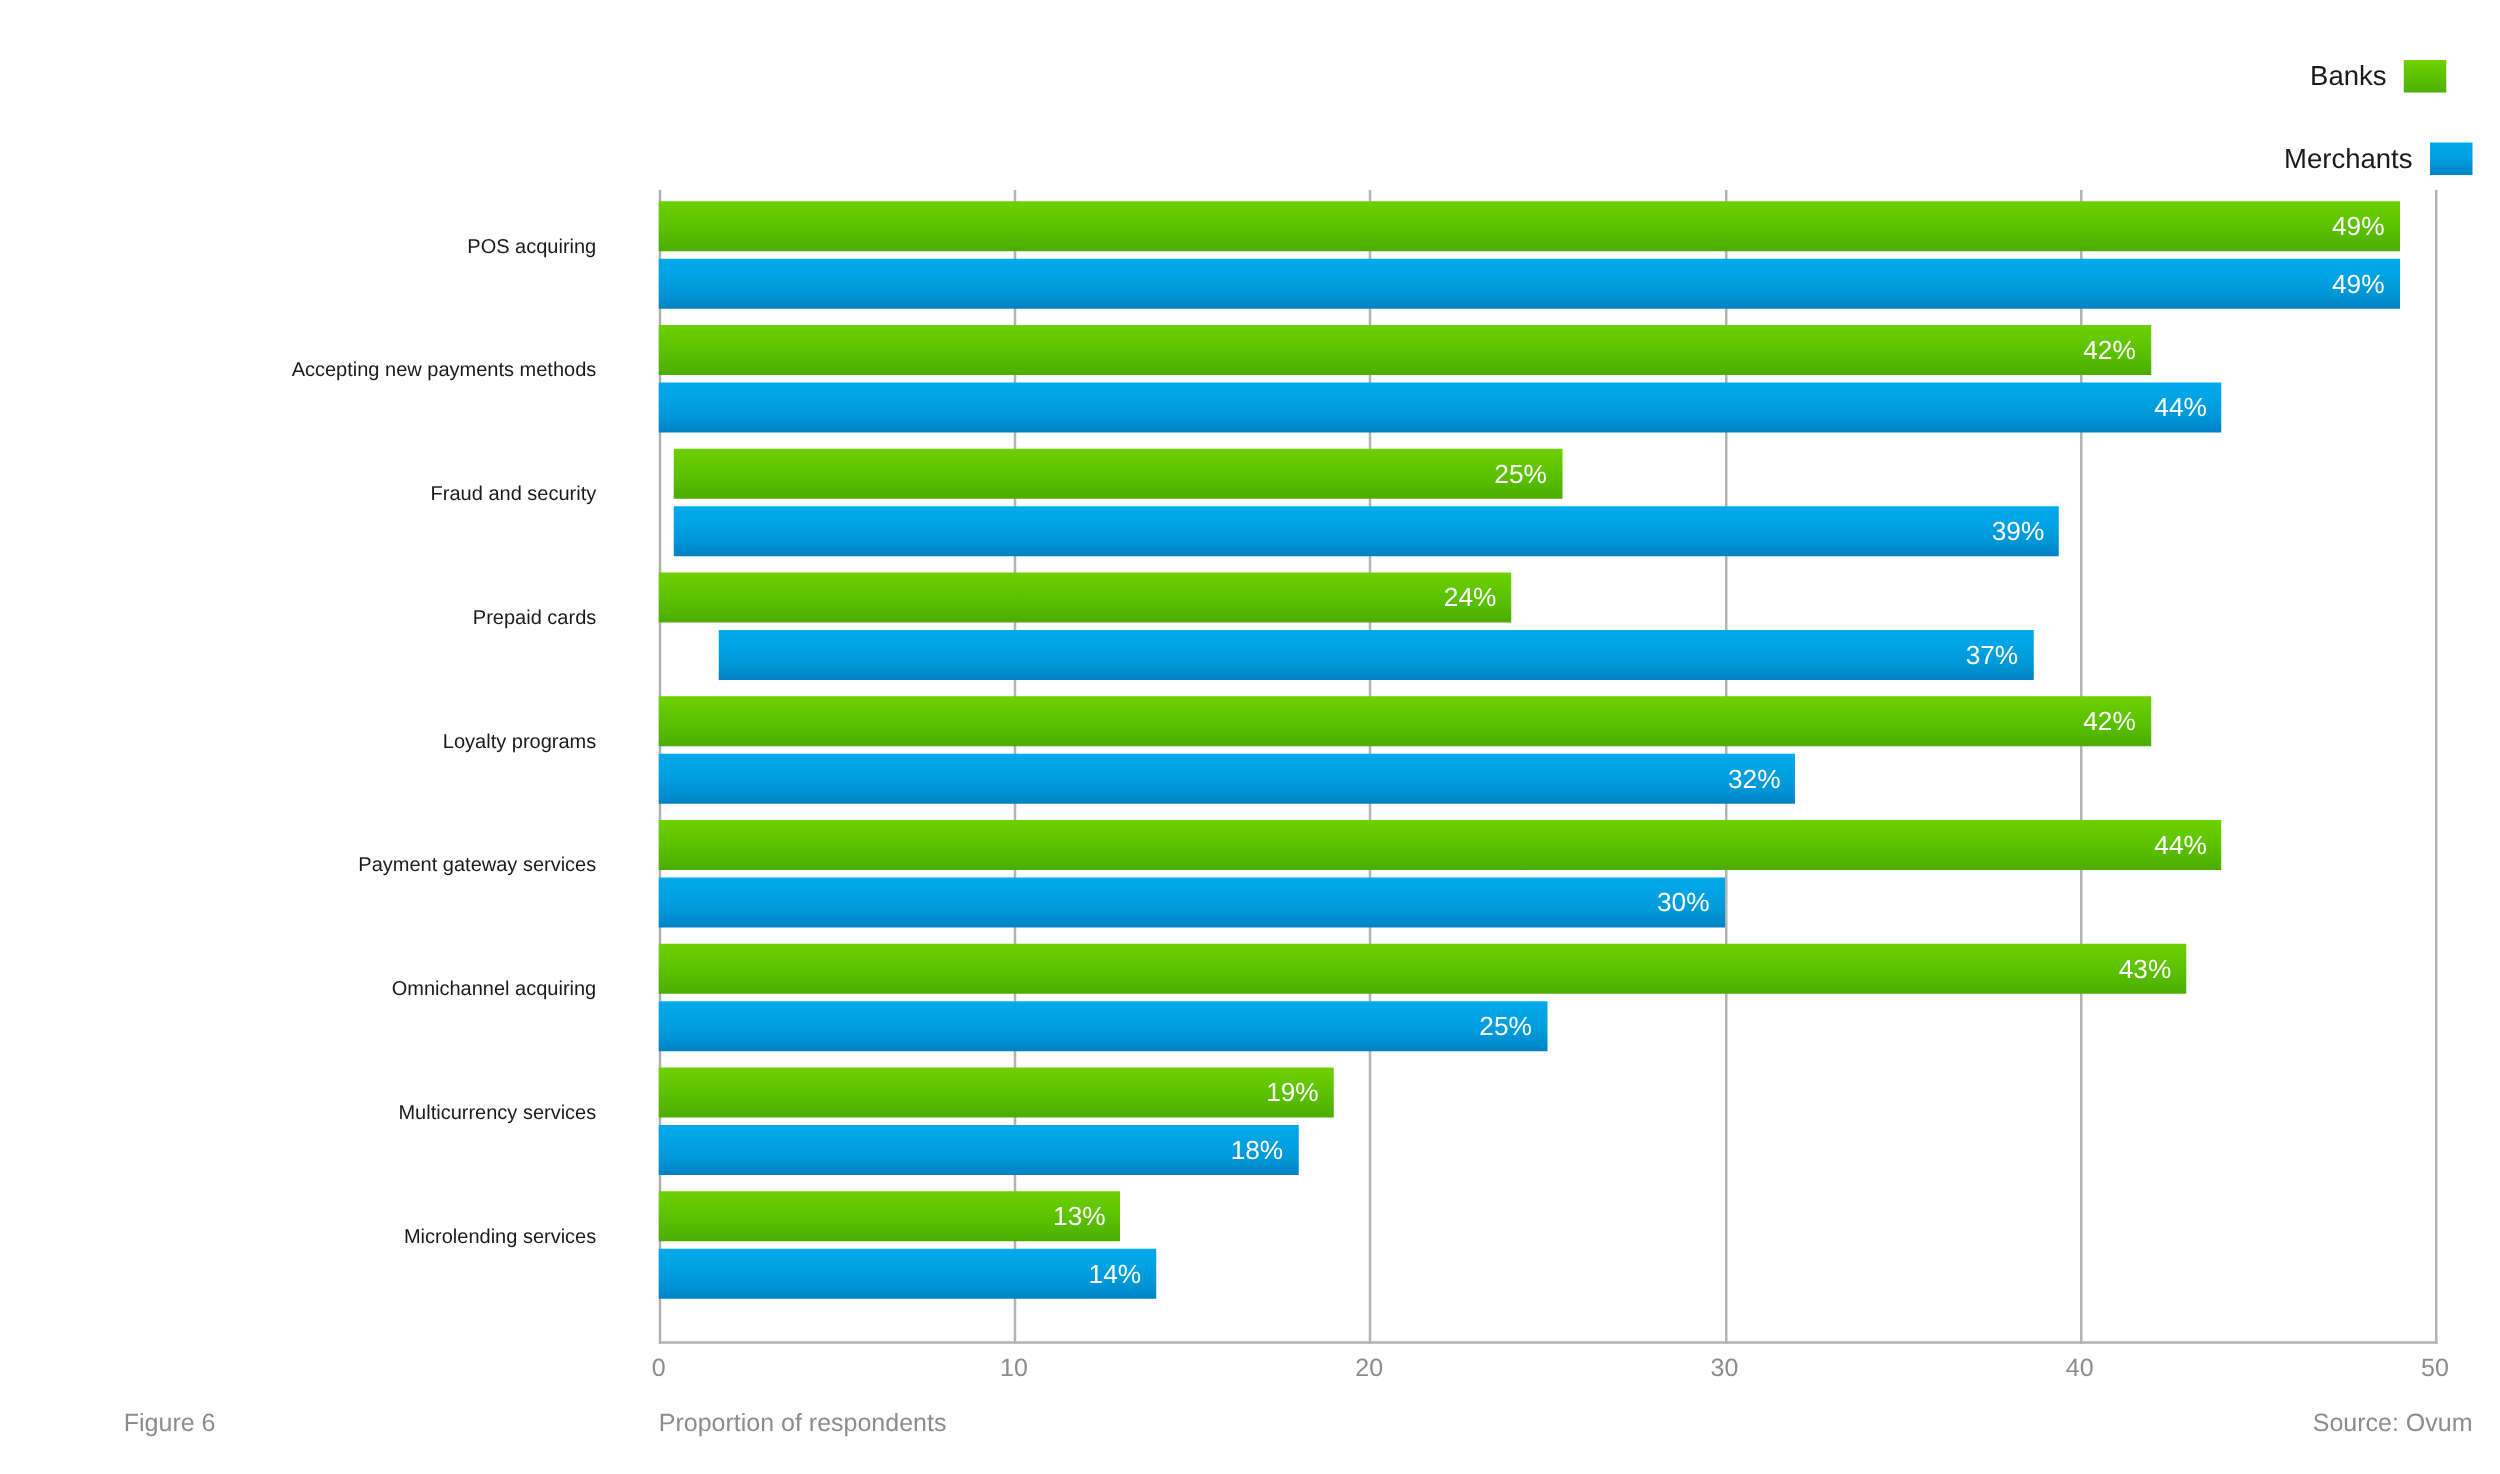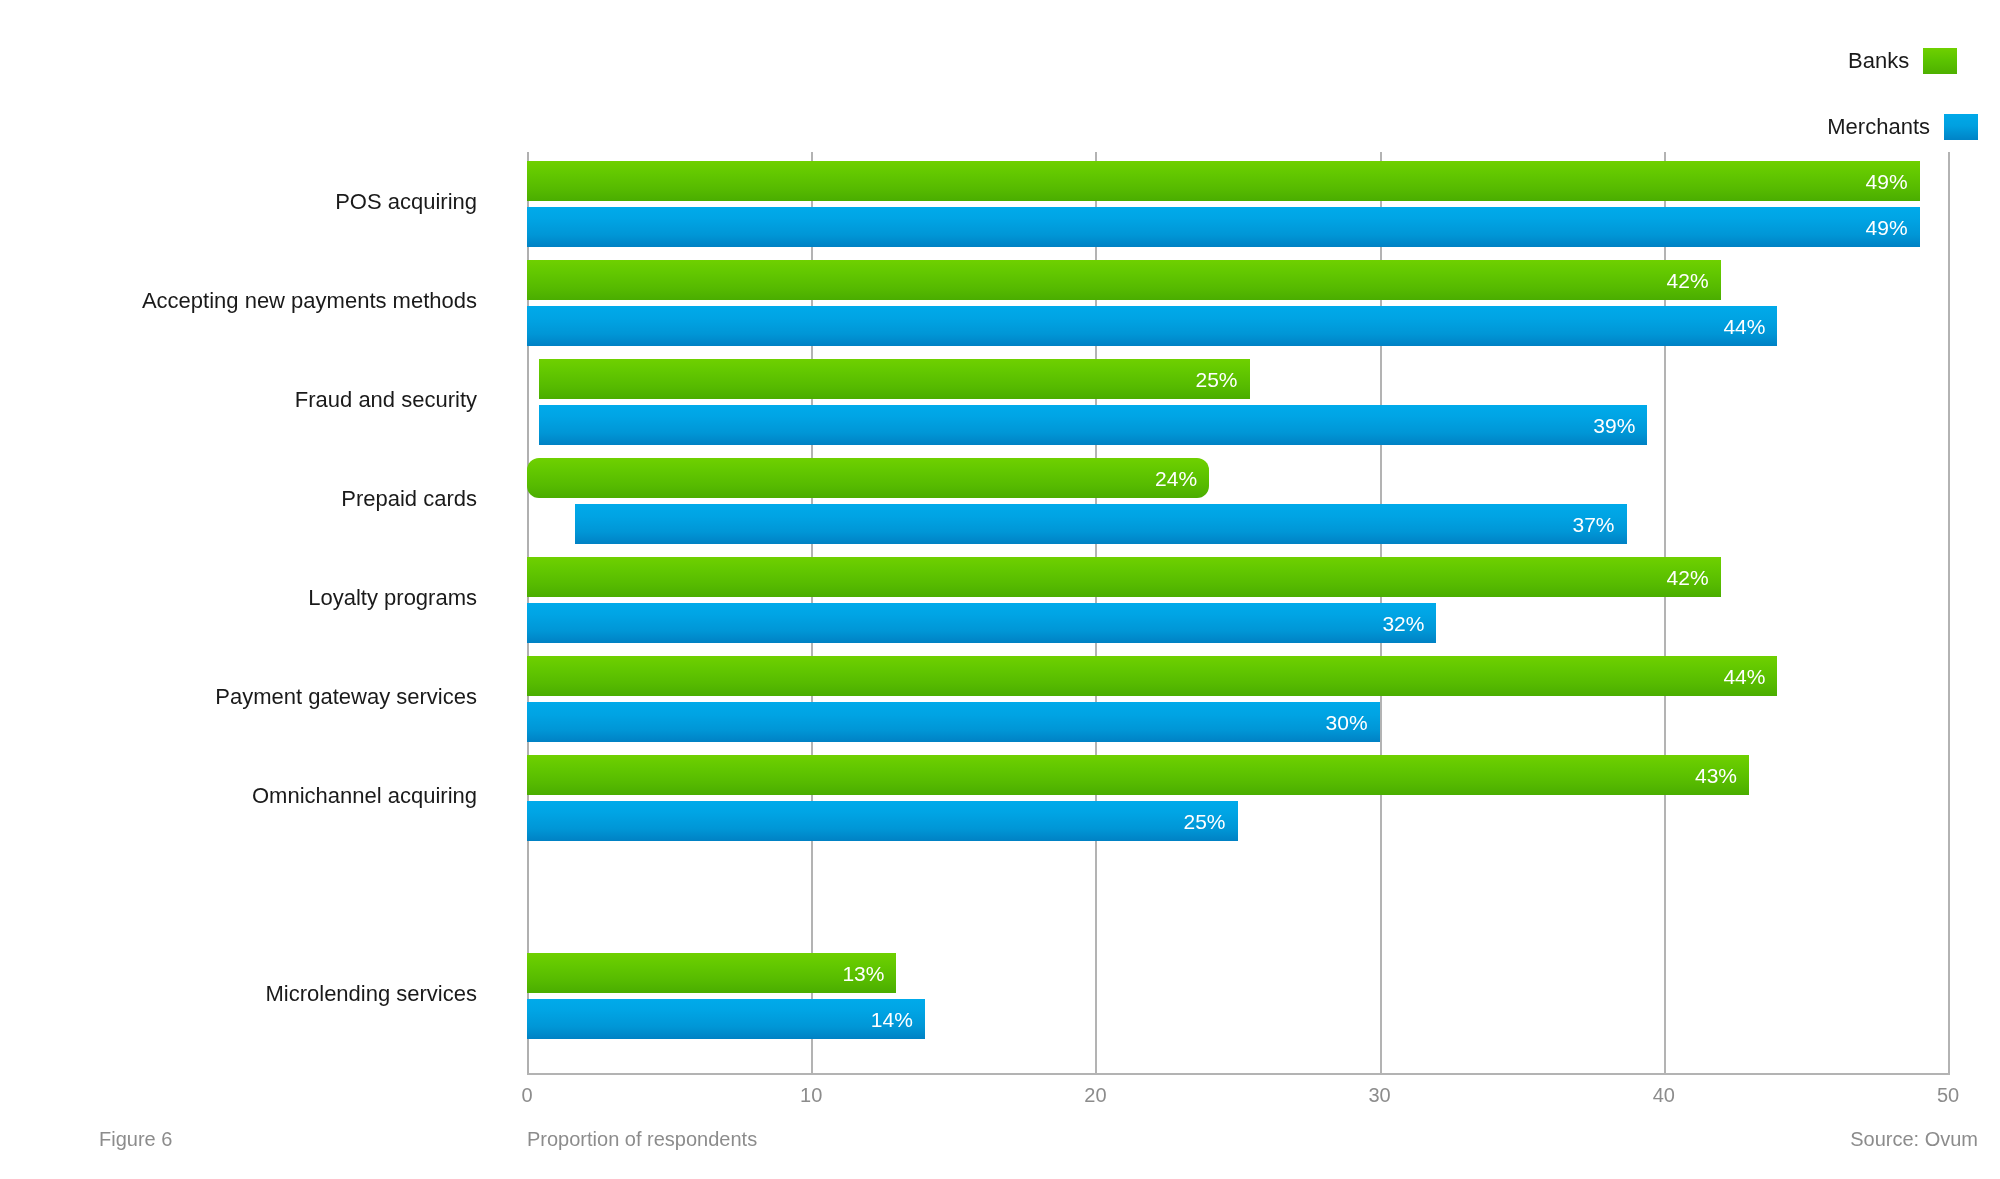--- a/index.html
+++ b/index.html
@@ -129,21 +129,21 @@
   .bar-value {
     color: #ffffff;
     font-size: 21px;
     padding-right: 12px;
     white-space: nowrap;
     line-height: 1;
   }
   .cat-label {
     position: absolute;
     right: 1471px;   
-    font-size: 22px;
+    font-size: 16px;
     color: #1a1a1a;
     white-space: nowrap;
     text-align: left;
   }
 
   
   #x-ticks {
     position: absolute;
     left: 527px;
     top: 1084px;
@@ -239,21 +239,21 @@
           </div>
           <div class="bar-row" style="top: 46px; width: 1421px;">
             <div class="bar bar-merchants" style="width: 1108.38px;">
               <span class="bar-value">39%</span>
             </div>
           </div>
         </div>
         <div class="cat-group" style="top: 306px; height: 86px;">
           <div class="cat-label" style="top: 28px;">Prepaid cards</div>
           <div class="bar-row" style="top: 0px; width: 1421px;">
-            <div class="bar bar-banks" style="width: 682.08px; border-radius: 12px;">
+            <div class="bar bar-banks" style="width: 682.08px;">
               <span class="bar-value">24%</span>
             </div>
           </div>
           <div class="bar-row" style="top: 46px; width: 1162px; margin-left: 48px;">
             <div class="bar bar-merchants" style="width: 1051.54px;">
               <span class="bar-value">37%</span>
             </div>
           </div>
         </div>
         <div class="cat-group" style="top: 405px; height: 86px; padding-left: 25px;">
@@ -285,20 +285,33 @@
         <div class="cat-group" style="top: 603px; height: 86px;">
           <div class="cat-label" style="top: 28px;">Omnichannel acquiring</div>
           <div class="bar-row" style="top: 0px; width: 1421px;">
             <div class="bar bar-banks" style="width: 1222.06px;">
               <span class="bar-value">43%</span>
             </div>
           </div>
           <div class="bar-row" style="top: 46px; width: 1421px;">
             <div class="bar bar-merchants" style="width: 710.5px;">
               <span class="bar-value">25%</span>
+            </div>
+          </div>
+        </div>
+        <div class="cat-group" style="top: 702px; height: 86px;">
+          <div class="cat-label" style="top: 28px;">Multicurrency services</div>
+          <div class="bar-row" style="top: 0px; width: 1421px;">
+            <div class="bar bar-banks" style="width: 539.98px;">
+              <span class="bar-value">19%</span>
+            </div>
+          </div>
+          <div class="bar-row" style="top: 46px; width: 1421px;">
+            <div class="bar bar-merchants" style="width: 511.56px;">
+              <span class="bar-value">18%</span>
             </div>
           </div>
         </div>
         <div class="cat-group" style="top: 801px; height: 86px;">
           <div class="cat-label" style="top: 28px;">Microlending services</div>
           <div class="bar-row" style="top: 0px; width: 1421px;">
             <div class="bar bar-banks" style="width: 369.46px;">
               <span class="bar-value">13%</span>
             </div>
           </div>

